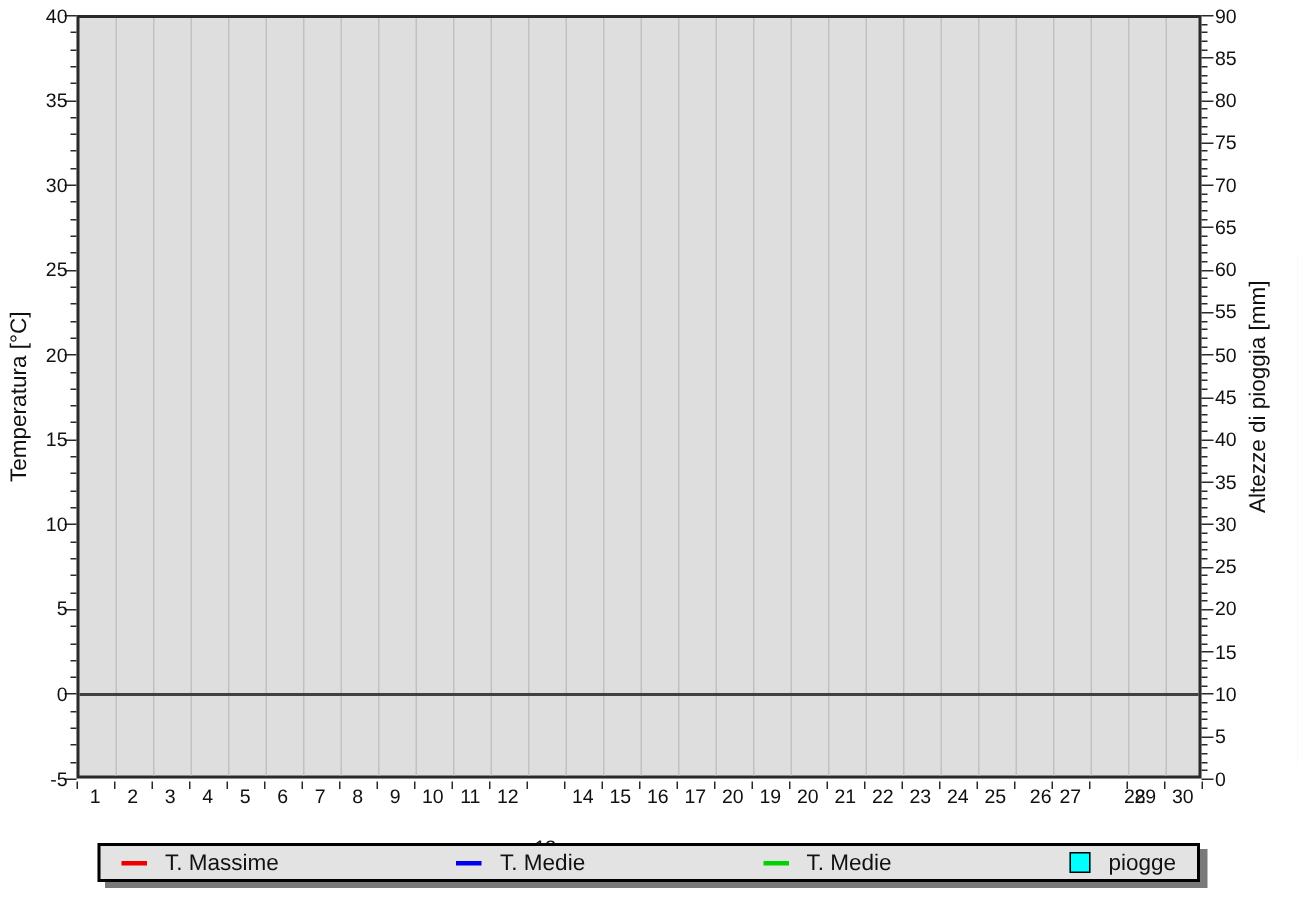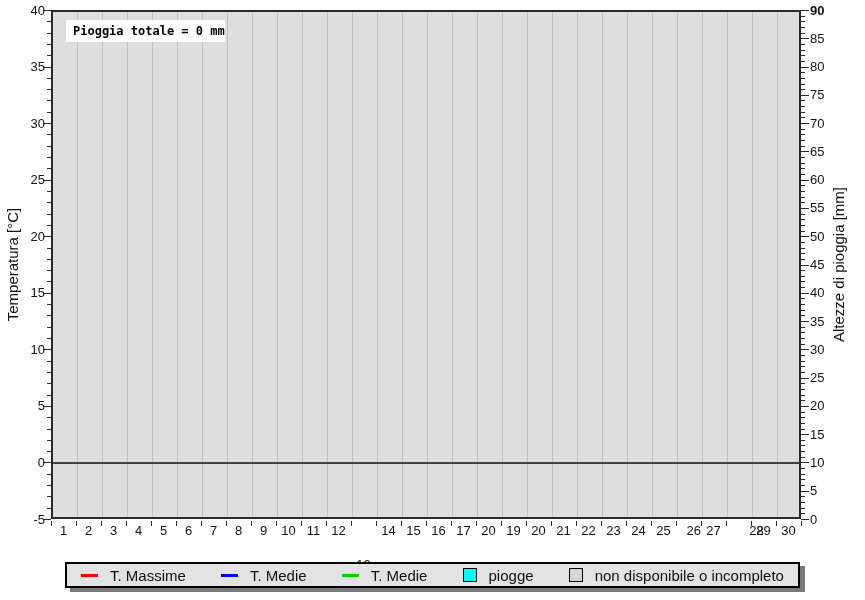--- a/index.html
+++ b/index.html
@@ -69,21 +69,20 @@
         <div class="gridline" style="left: 549px;"></div>
         <div class="gridline" style="left: 574px;"></div>
         <div class="gridline" style="left: 599px;"></div>
         <div class="gridline" style="left: 624px;"></div>
         <div class="gridline" style="left: 649px;"></div>
         <div class="gridline" style="left: 674px;"></div>
         <div class="gridline" style="left: 699px;"></div>
         <div class="gridline" style="left: 724px;"></div>
       </div>
     <div class="zero-line" id="zero-line" style="top: 450.444px;"></div>
-    <div class="annotation">Pioggia totale = 0 mm</div>
   </div>
 
   <div id="axes-layer">
       <div class="tick h" style="left: 43px; top: 519px; width: 8px;"></div>
       <div class="tick h" style="left: 47px; top: 507.689px; width: 4px;"></div>
       <div class="tick h" style="left: 47px; top: 496.378px; width: 4px;"></div>
       <div class="tick h" style="left: 47px; top: 485.067px; width: 4px;"></div>
       <div class="tick h" style="left: 47px; top: 473.756px; width: 4px;"></div>
       <div class="tick h" style="left: 43px; top: 462.444px; width: 8px;"></div>
       <div class="tick h" style="left: 47px; top: 451.133px; width: 4px;"></div>
@@ -220,21 +219,21 @@
       <div class="tick h" style="left: 801px; top: 60.9px; width: 4px;"></div>
       <div class="tick h" style="left: 801px; top: 55.2444px; width: 4px;"></div>
       <div class="tick h" style="left: 801px; top: 49.5889px; width: 4px;"></div>
       <div class="tick h" style="left: 801px; top: 43.9333px; width: 4px;"></div>
       <div class="tick h" style="left: 801px; top: 38.2778px; width: 8px;"></div>
       <div class="tick h" style="left: 801px; top: 32.6222px; width: 4px;"></div>
       <div class="tick h" style="left: 801px; top: 26.9667px; width: 4px;"></div>
       <div class="tick h" style="left: 801px; top: 21.3111px; width: 4px;"></div>
       <div class="tick h" style="left: 801px; top: 15.6556px; width: 4px;"></div>
       <div class="tick h" style="left: 801px; top: 10px; width: 8px;"></div>
-      <div class="ylab-right" style="top: 2.5px; font-weight: bold;">90</div>
+      <div class="ylab-right" style="top: 2.5px;">90</div>
       <div class="ylab-right" style="top: 30.7778px;">85</div>
       <div class="ylab-right" style="top: 59.0556px;">80</div>
       <div class="ylab-right" style="top: 87.3333px;">75</div>
       <div class="ylab-right" style="top: 115.611px;">70</div>
       <div class="ylab-right" style="top: 143.889px;">65</div>
       <div class="ylab-right" style="top: 172.167px;">60</div>
       <div class="ylab-right" style="top: 200.444px;">55</div>
       <div class="ylab-right" style="top: 228.722px;">50</div>
       <div class="ylab-right" style="top: 257px;">45</div>
       <div class="ylab-right" style="top: 285.278px;">40</div>
@@ -326,19 +325,15 @@
       <span>T. Medie</span>
     </div>
     <div class="legend-item">
       <span class="swatch-line" style="background: rgb(0, 212, 0);"></span>
       <span>T. Medie</span>
     </div>
     <div class="legend-item">
       <span class="swatch-square" style="background: rgb(0, 255, 255);"></span>
       <span>piogge</span>
     </div>
-    <div class="legend-item">
-      <span class="swatch-square" style="background: rgb(214, 214, 214);"></span>
-      <span>non disponibile o incompleto</span>
-    </div>
   </div>
 
 </div>
 
 </body></html>

